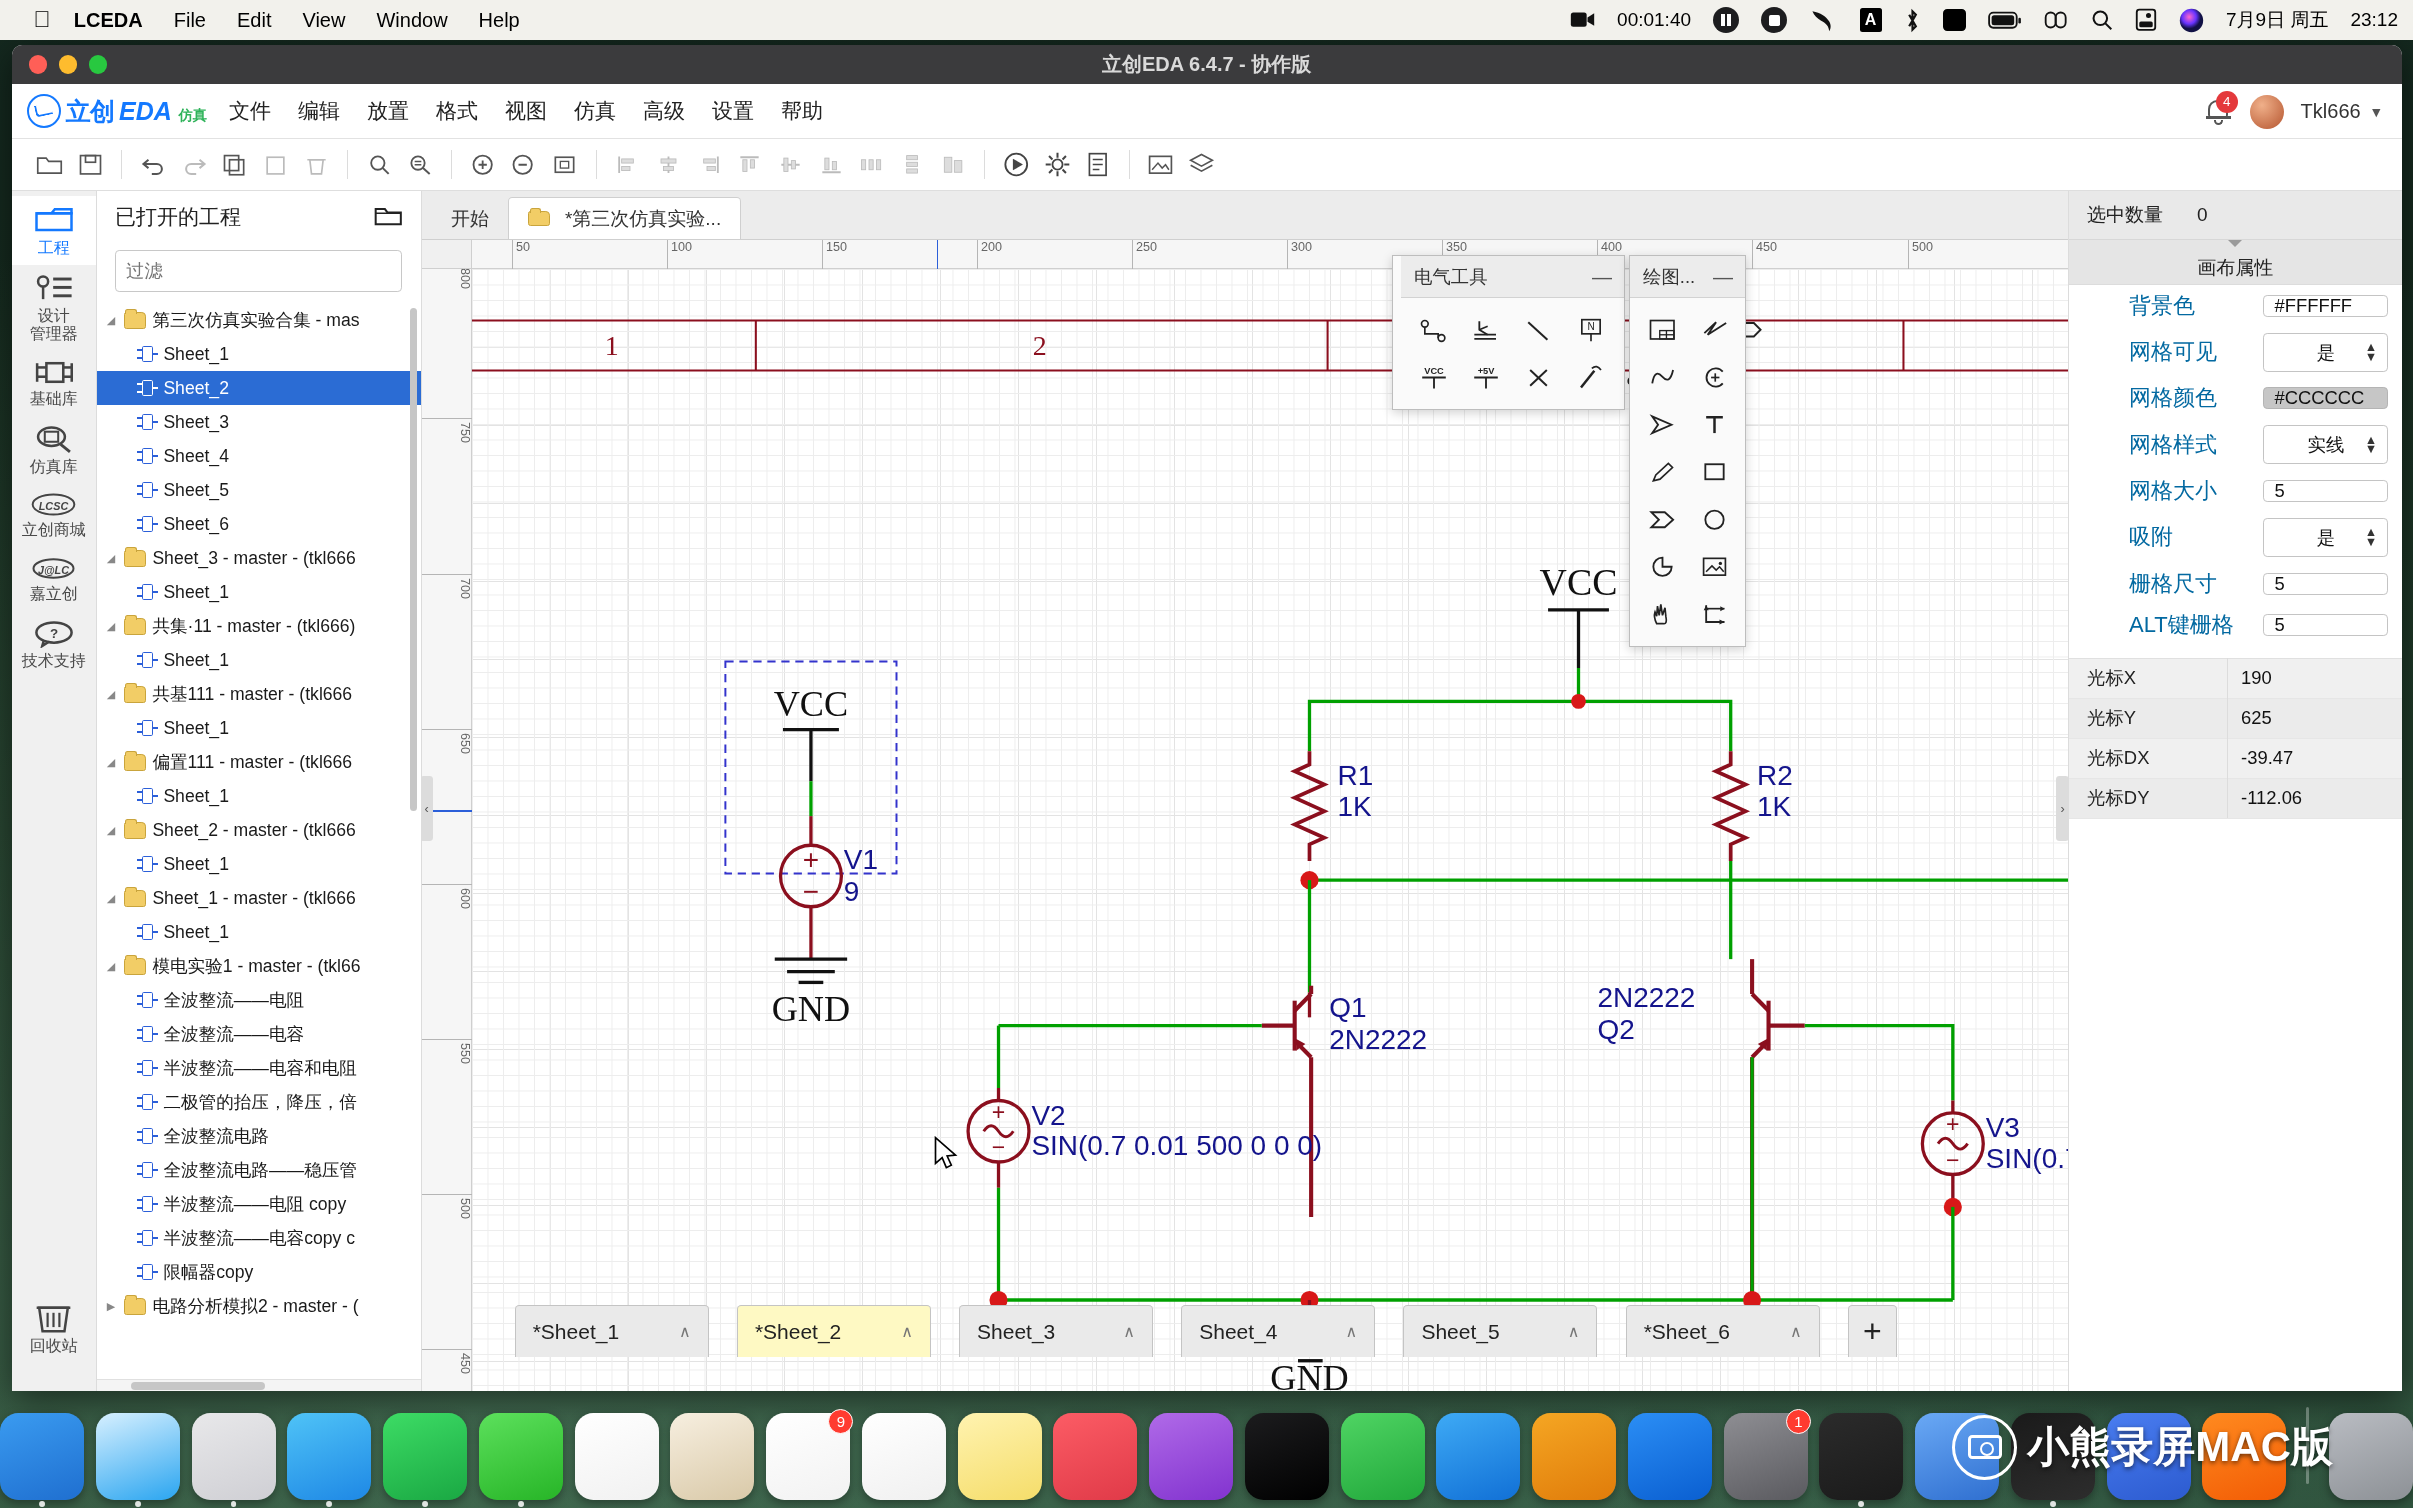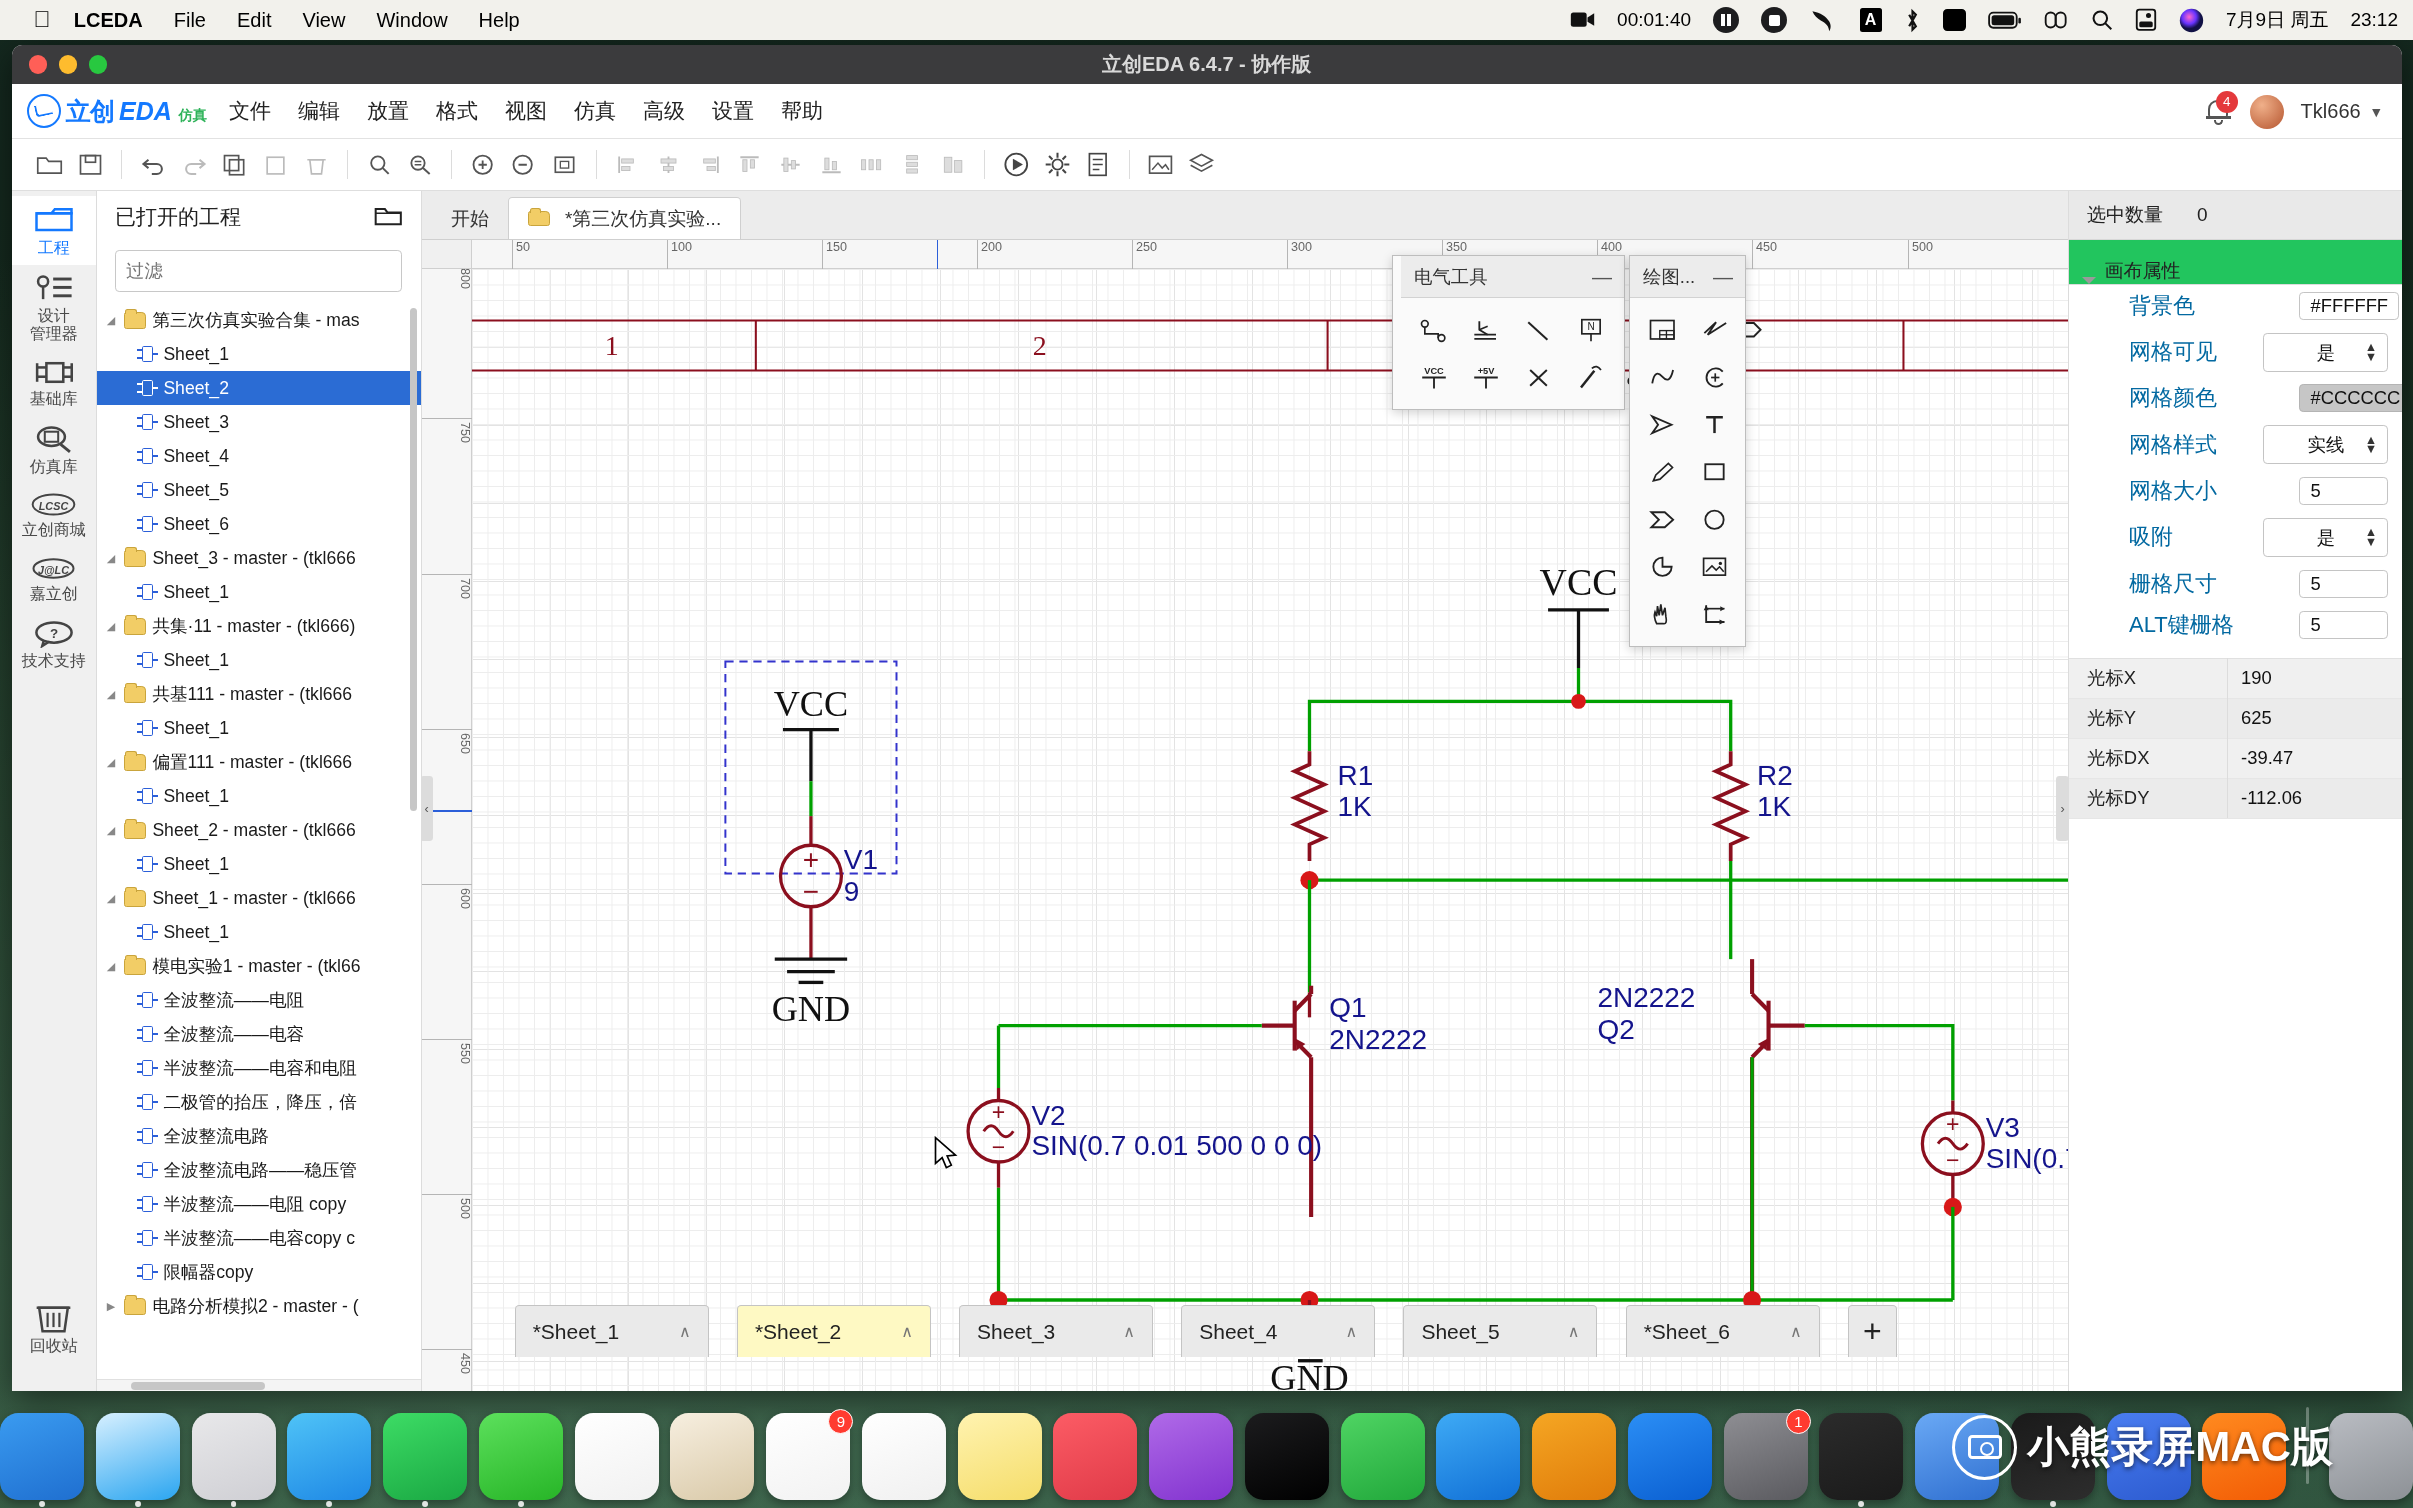--- a/index.html
+++ b/index.html
@@ -169,27 +169,27 @@
       justify-content:space-between;padding:0 11.7px 0 13.4px;font-size:18.4px;color:#333;}
   .pal-min{font-size:20px;color:#555;line-height:1;}
   .pal-grid{display:grid;padding:10px 8.4px;gap:3.4px;}
   .pitem{width:49px;height:44px;display:flex;align-items:center;justify-content:center;border-radius:3.4px;}
 
   
   #props{width:334px;flex:0 0 334px;background:#fff;border-left:0.8px solid #dcdcdc;display:flex;flex-direction:column;}
   .sel-row{height:49px;display:flex;align-items:center;background:#e9e9e9;border-bottom:0.8px solid #d7d7d7;padding:0 18.4px;gap:34px;}
   .sel-row .k{font-size:19px;color:#222;}
   .sel-row .v{font-size:19px;color:#222;}
-  .grp-head{height:45px;display:flex;align-items:flex-end;gap:8.4px;padding:0 13.4px;background:#22c55e;border-bottom:0.8px solid #dcdcdc;}
+  .grp-head{height:45px;display:flex;align-items:center;gap:8.4px;padding:0 13.4px;background:#e5e5e5;border-bottom:0.8px solid #dcdcdc;flex-direction:column;}
   .grp-head .tri{width:0;height:0;border-left:7.5px solid transparent;border-top:7.5px solid #9a9a9a;border-right:7.5px solid transparent;}
   .grp-head .t{font-size:19px;color:#222;}
   .prow{display:flex;align-items:center;padding:5.9px 13.4px;gap:8.4px;}
   .prow .pk{flex:0 0 126px;font-size:22px;color:#0369a1;margin-left:47px;}
-  .pinput{flex:1;height:28px;border:0.8px solid #c4c4c4;border-radius:4.2px;background:#fff;
-      display:flex;align-items:center;padding:4px 10px;font-size:18.4px;color:#111;margin-left:36px;}
+  .pinput{flex:1;height:22px;border:0.8px solid #c4c4c4;border-radius:4.2px;background:#fff;
+      display:flex;align-items:center;padding:4px 10px;font-size:18.4px;color:#111;}
   .pinput.gray{background:#c6c6c6;border-color:#b4b4b4;}
   .pselect{flex:1;height:39px;border:0.8px solid #c4c4c4;border-radius:4.2px;background:#fff;
       display:flex;align-items:center;justify-content:center;position:relative;font-size:18.4px;color:#111;}
   .pselect .sp{position:absolute;right:10px;top:50%;transform:translateY(-50%);font-size:12.6px;line-height:.75;color:#333;}
   .ptable{margin-top:11.7px;border-top:0.8px solid #e0e0e0;}
   .ptrow{display:flex;height:40px;align-items:center;border-bottom:0.8px solid #e6e6e6;background:#f0f0f0;}
   .ptrow:nth-child(even){background:#ebebeb;}
   .ptrow .pk2{flex:0 0 159px;font-size:18.4px;color:#222;padding-left:18.4px;border-right:0.8px solid #dcdcdc;line-height:40px;height:40px;}
   .ptrow .pv2{flex:1;font-size:18.4px;color:#111;padding-left:13.4px;}
 

